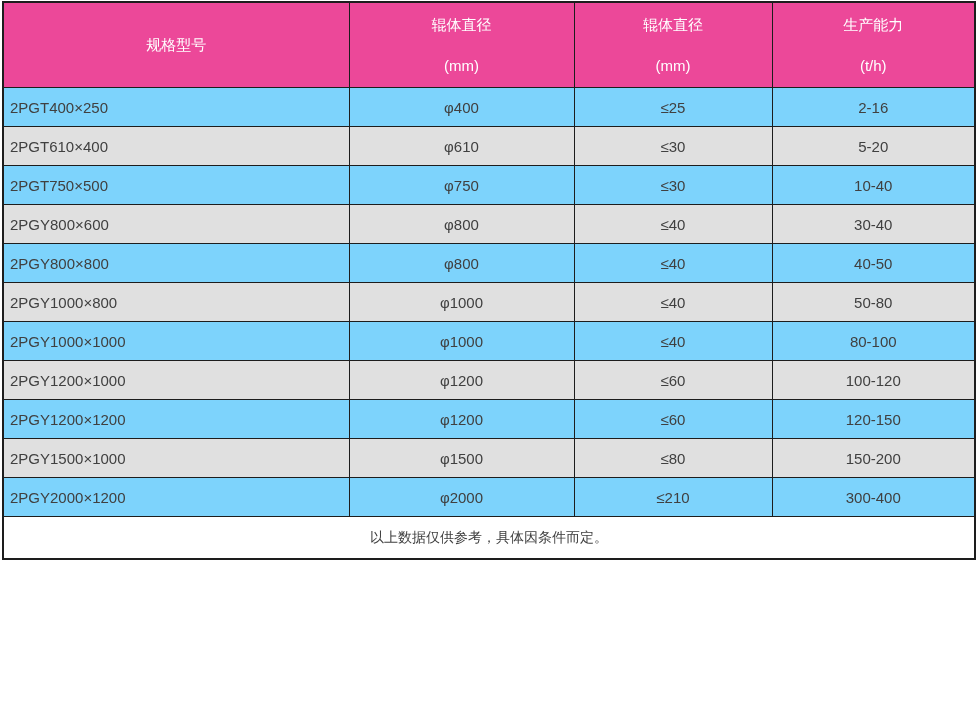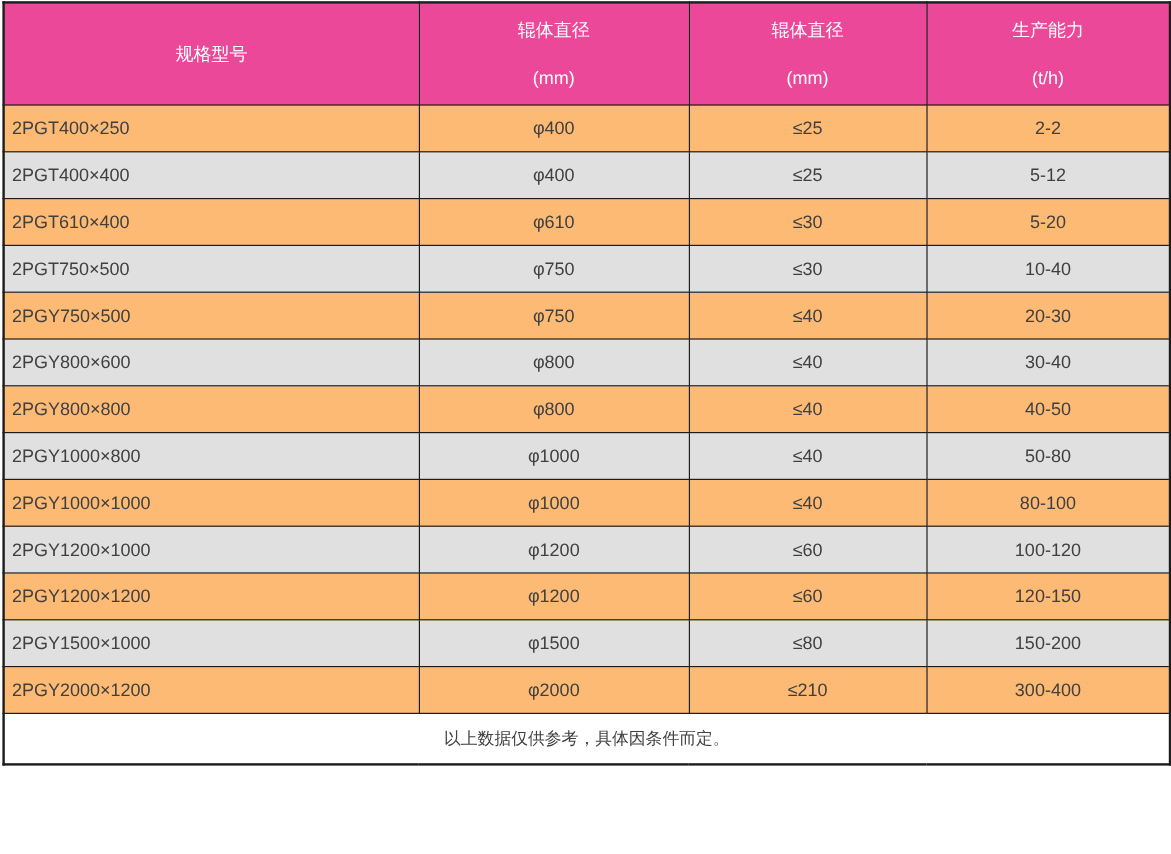--- a/index.html
+++ b/index.html
@@ -32,21 +32,21 @@
   col.c1 { width: 346px; }
   col.c2 { width: 225px; }
   col.c3 { width: 198px; }
   col.c4 { width: 203px; }
   tbody td {
     height: 38px;
     font-size: 15px;
     color: #404040;
     text-align: center;
     padding: 0;
-    background: #fdba74;
+    background: #7dd3fc;
   }
   tbody tr:nth-child(even) td { background: #e0e0e0; }
   tbody td:first-child {
     text-align: left;
     padding-left: 6px;
   }
   tfoot td {
     height: 39px;
     text-align: center;
     font-size: 14px;
@@ -81,45 +81,33 @@
           <div class="h-label">生产能力</div>
           <div class="h-unit">(t/h)</div>
         </th>
       </tr>
   </thead>
   <tbody>
       <tr>
         <td>2PGT400×250</td>
         <td>φ400</td>
         <td>≤25</td>
-        <td>2-2</td>
-      </tr>
-      <tr>
-        <td>2PGT400×400</td>
-        <td>φ400</td>
-        <td>≤25</td>
-        <td>5-12</td>
+        <td>2-16</td>
       </tr>
       <tr>
         <td>2PGT610×400</td>
         <td>φ610</td>
         <td>≤30</td>
         <td>5-20</td>
       </tr>
       <tr>
         <td>2PGT750×500</td>
         <td>φ750</td>
         <td>≤30</td>
         <td>10-40</td>
-      </tr>
-      <tr>
-        <td>2PGY750×500</td>
-        <td>φ750</td>
-        <td>≤40</td>
-        <td>20-30</td>
       </tr>
       <tr>
         <td>2PGY800×600</td>
         <td>φ800</td>
         <td>≤40</td>
         <td>30-40</td>
       </tr>
       <tr>
         <td>2PGY800×800</td>
         <td>φ800</td>

